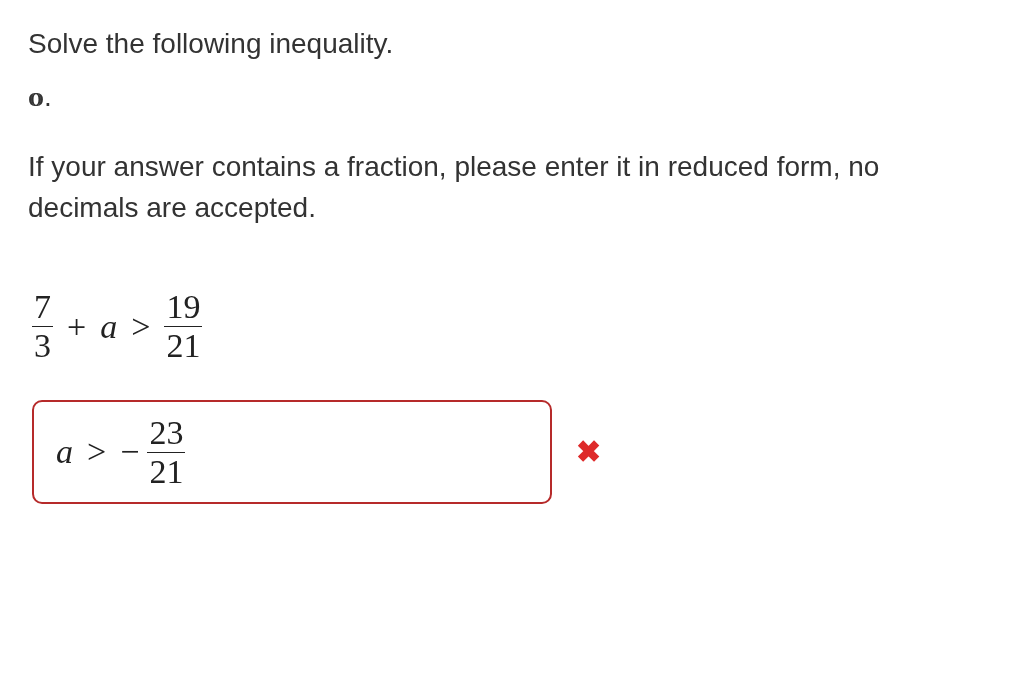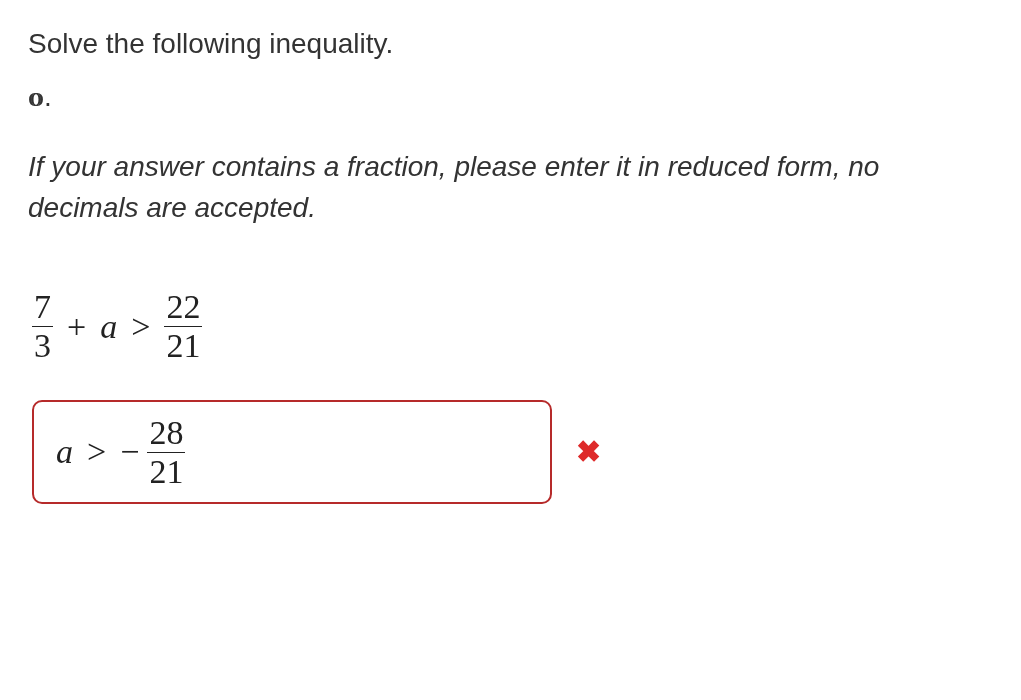--- a/index.html
+++ b/index.html
@@ -18,21 +18,20 @@
       line-height: 1.45;
     }
     .question-text {
       margin-bottom: 18px;
     }
     .question-text p {
       margin-bottom: 12px;
     }
     .instruction2 {
       margin-top: 30px;
-      font-style: italic;
     }
     .inequality-display {
       font-family: "Times New Roman", serif;
       font-size: 34px;
       margin-top: 60px;
       margin-bottom: 36px;
       display: flex;
       align-items: center;
       gap: 14px;
       padding-left: 4px;
@@ -128,33 +127,33 @@
 
 <div class="inequality-display">
   <span class="frac">
     <span class="num">7</span>
     <span class="den">3</span>
   </span>
   <span class="plus">+</span>
   <span class="math-italic">a</span>
   <span class="gt">&gt;</span>
   <span class="frac">
-    <span class="num">22</span>
+    <span class="num">19</span>
     <span class="den">21</span>
   </span>
 </div>
 
 <div class="answer-row">
   <div class="answer-box">
     <div class="answer-content">
       <span class="math-italic">a</span>
       <span class="gt">&gt;</span>
       <span class="minus">−</span>
       <span class="frac">
-        <span class="num">28</span>
+        <span class="num">23</span>
         <span class="den">21</span>
       </span>
     </div>
   </div>
   <div class="feedback">
     <span class="x-icon">✖</span>
   </div>
 </div>
 
 </body></html>

